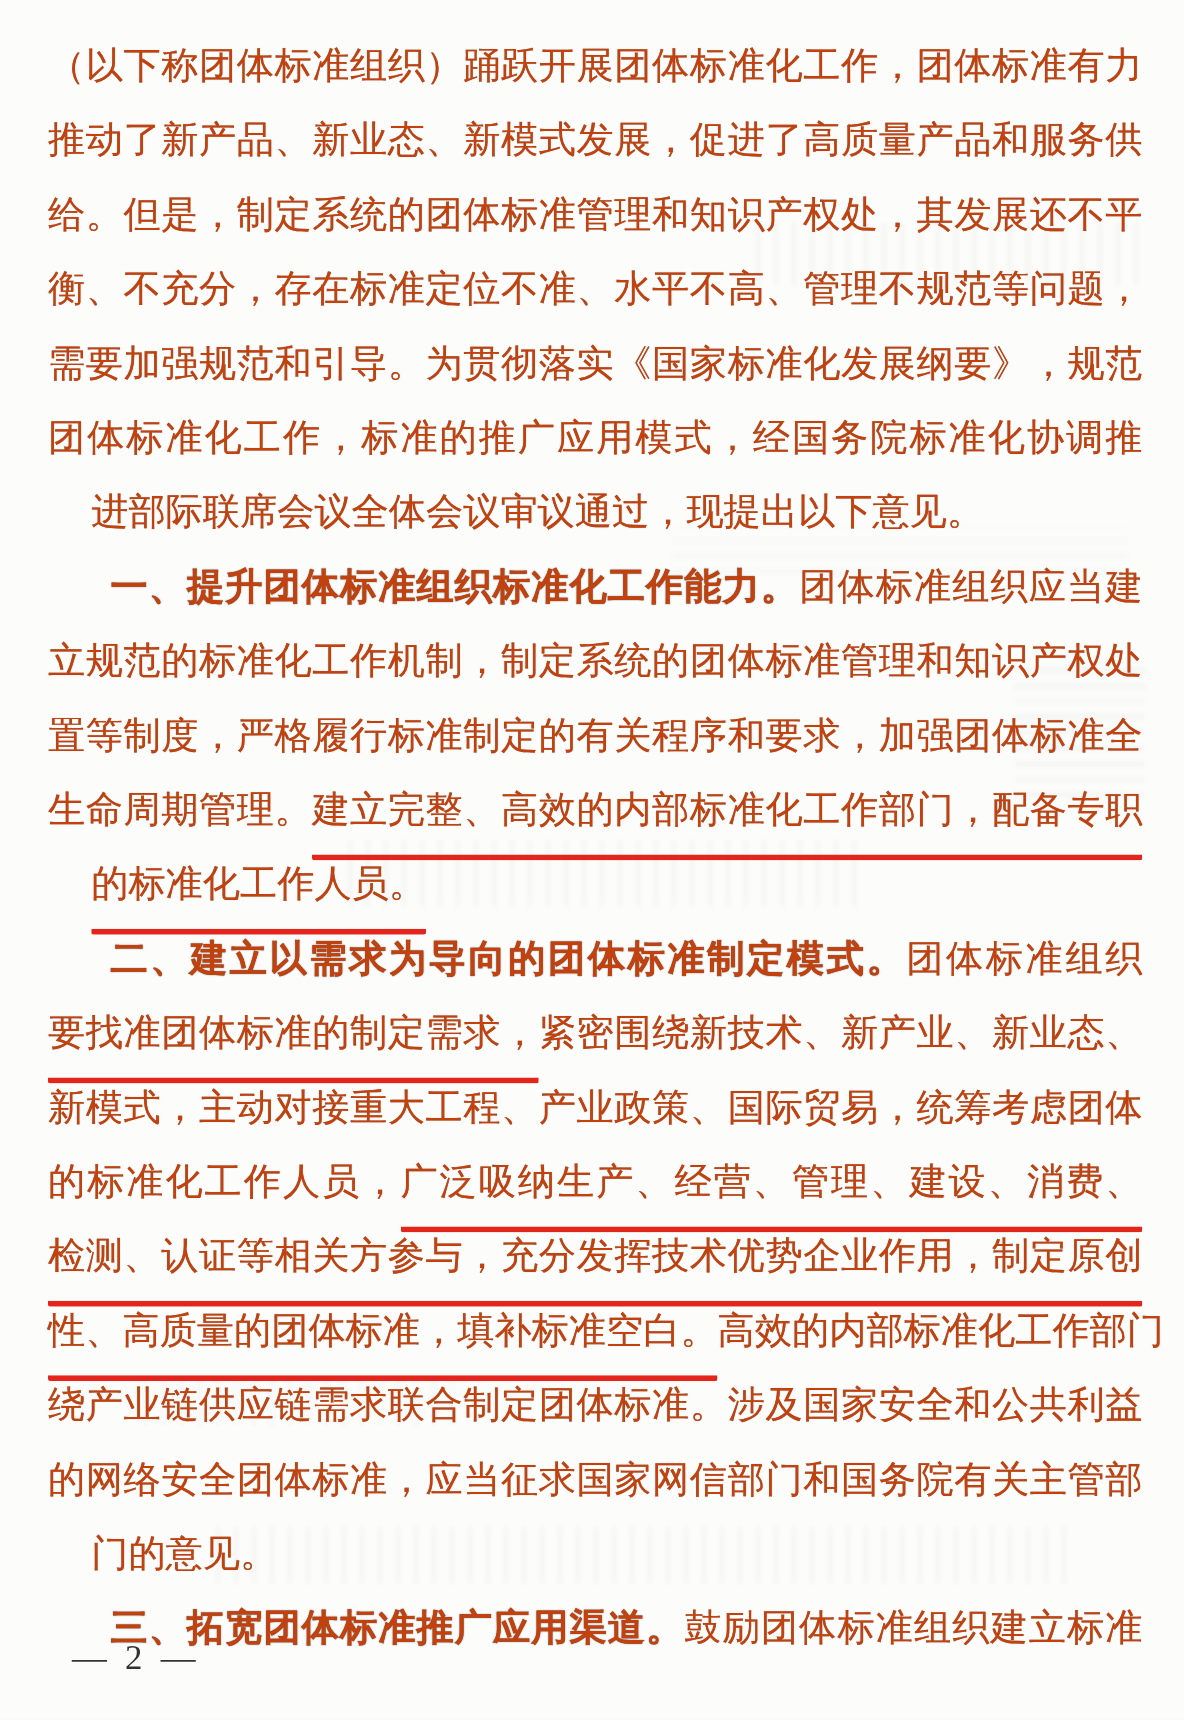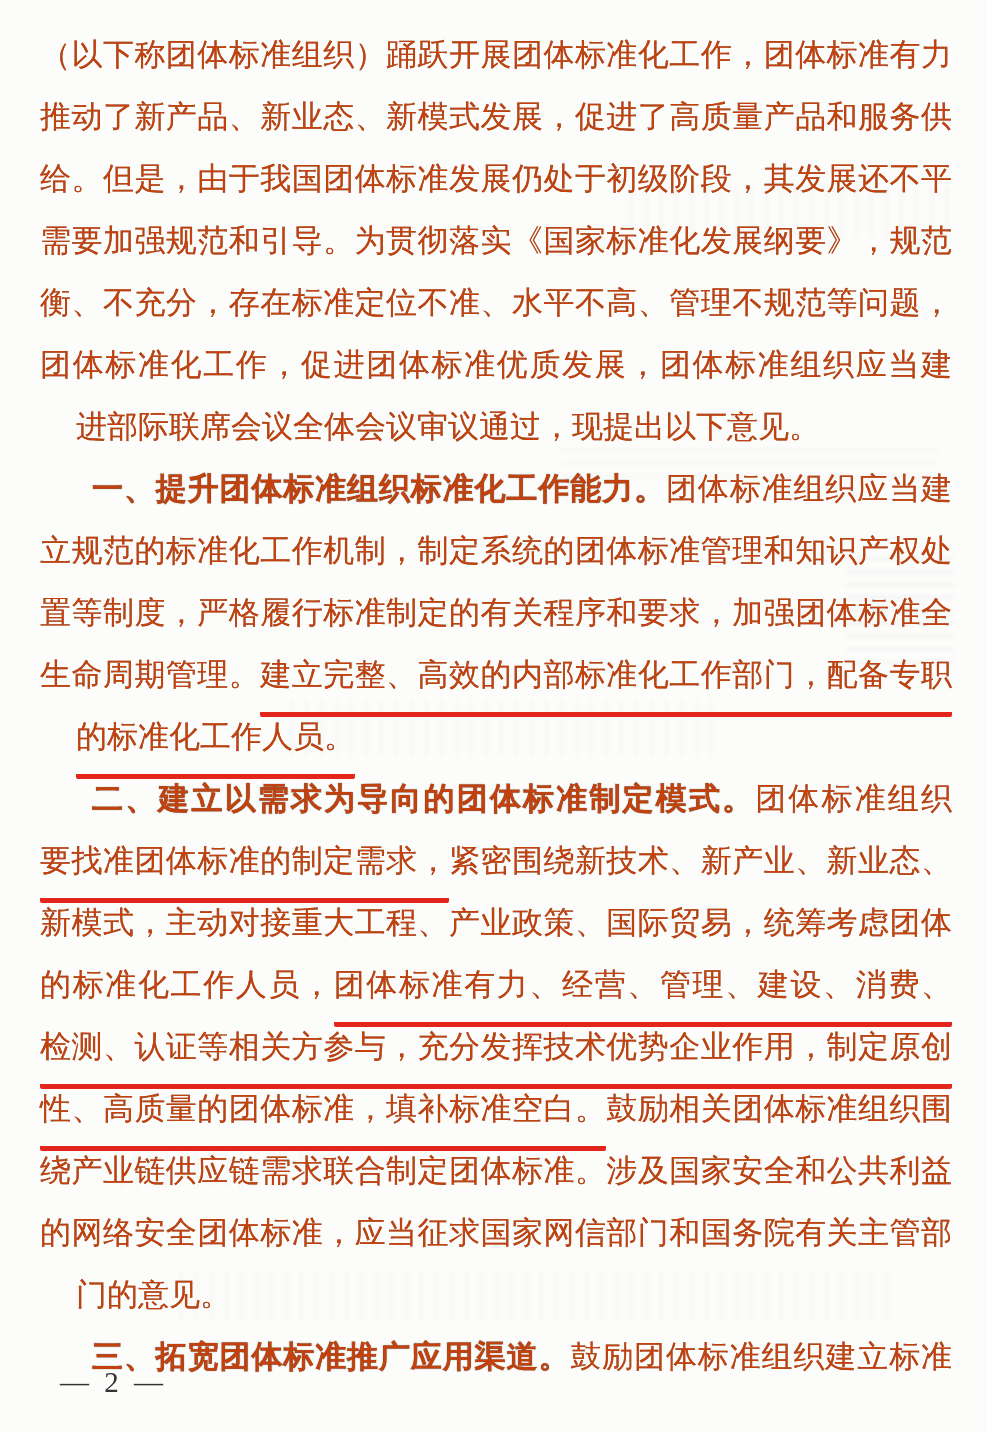--- a/index.html
+++ b/index.html
@@ -79,38 +79,38 @@
   <div class="smudge v s2"></div>
   <div class="smudge v s3"></div>
   <div class="smudge s4"></div>
   <div class="smudge s5"></div>
   <div class="smudge s6"></div>
 
   <div class="doc-body">
 
     <div class="line"><span>（以下称团体标准组织）踊跃开展团体标准化工作，团体标准有力</span></div>
     <div class="line"><span>推动了新产品、新业态、新模式发展，促进了高质量产品和服务供</span></div>
-    <div class="line"><span>给。但是，由于我国团体标准发展仍处于初级阶段，其发展还不平</span></div>
+    <div class="line"><span>给。但是，制定系统的团体标准管理和知识产权处，其发展还不平</span></div>
+    <div class="line"><span>衡、不充分，存在标准定位不准、水平不高、管理不规范等问题，</span></div>
     <div class="line"><span>需要加强规范和引导。为贯彻落实《国家标准化发展纲要》，规范</span></div>
-    <div class="line"><span>衡、不充分，存在标准定位不准、水平不高、管理不规范等问题，</span></div>
-    <div class="line"><span>团体标准化工作，促进团体标准优质发展，团体标准组织应当建</span></div>
+    <div class="line"><span>团体标准化工作，标准的推广应用模式，经国务院标准化协调推</span></div>
     <div class="line short"><span>进部际联席会议全体会议审议通过，现提出以下意见。</span></div>
 
     <div class="line indent"><span class="b">一、提升团体标准组织标准化工作能力。</span><span>团体标准组织应当建</span></div>
     <div class="line"><span>立规范的标准化工作机制，制定系统的团体标准管理和知识产权处</span></div>
     <div class="line"><span>置等制度，严格履行标准制定的有关程序和要求，加强团体标准全</span></div>
     <div class="line"><span>生命周期管理。</span><span class="u">建立完整、高效的内部标准化工作部门，配备专职</span></div>
     <div class="line short"><span class="u">的标准化工作人员。</span></div>
 
     <div class="line indent"><span class="b">二、建立以需求为导向的团体标准制定模式。</span><span>团体标准组织</span></div>
     <div class="line"><span class="u">要找准团体标准的制定需求，</span><span>紧密围绕新技术、新产业、新业态、</span></div>
     <div class="line"><span>新模式，主动对接重大工程、产业政策、国际贸易，统筹考虑团体</span></div>
-    <div class="line"><span>的标准化工作人员，</span><span class="u">团体标准有力、经营、管理、建设、消费、</span></div>
+    <div class="line"><span>的标准化工作人员，</span><span class="u">广泛吸纳生产、经营、管理、建设、消费、</span></div>
     <div class="line"><span class="u">检测、认证等相关方参与，充分发挥技术优势企业作用，制定原创</span></div>
-    <div class="line"><span class="u">性、高质量的团体标准，填补标准空白。</span><span>鼓励相关团体标准组织围</span></div>
+    <div class="line"><span class="u">性、高质量的团体标准，填补标准空白。</span><span>高效的内部标准化工作部门</span></div>
     <div class="line"><span>绕产业链供应链需求联合制定团体标准。涉及国家安全和公共利益</span></div>
     <div class="line"><span>的网络安全团体标准，应当征求国家网信部门和国务院有关主管部</span></div>
     <div class="line short"><span>门的意见。</span></div>
 
     <div class="line indent"><span class="b">三、拓宽团体标准推广应用渠道。</span><span>鼓励团体标准组织建立标准</span></div>
 
   </div>
 
   <div class="footer">— 2 —</div>
 

